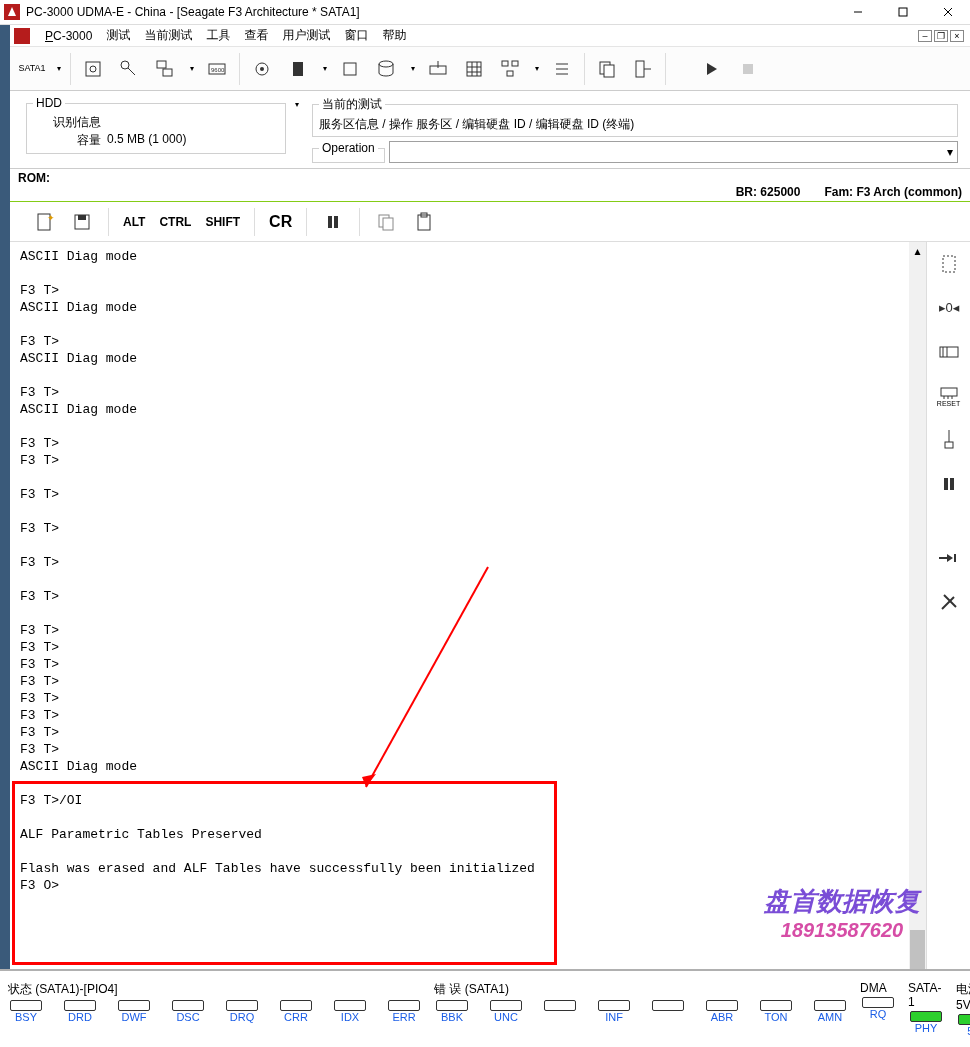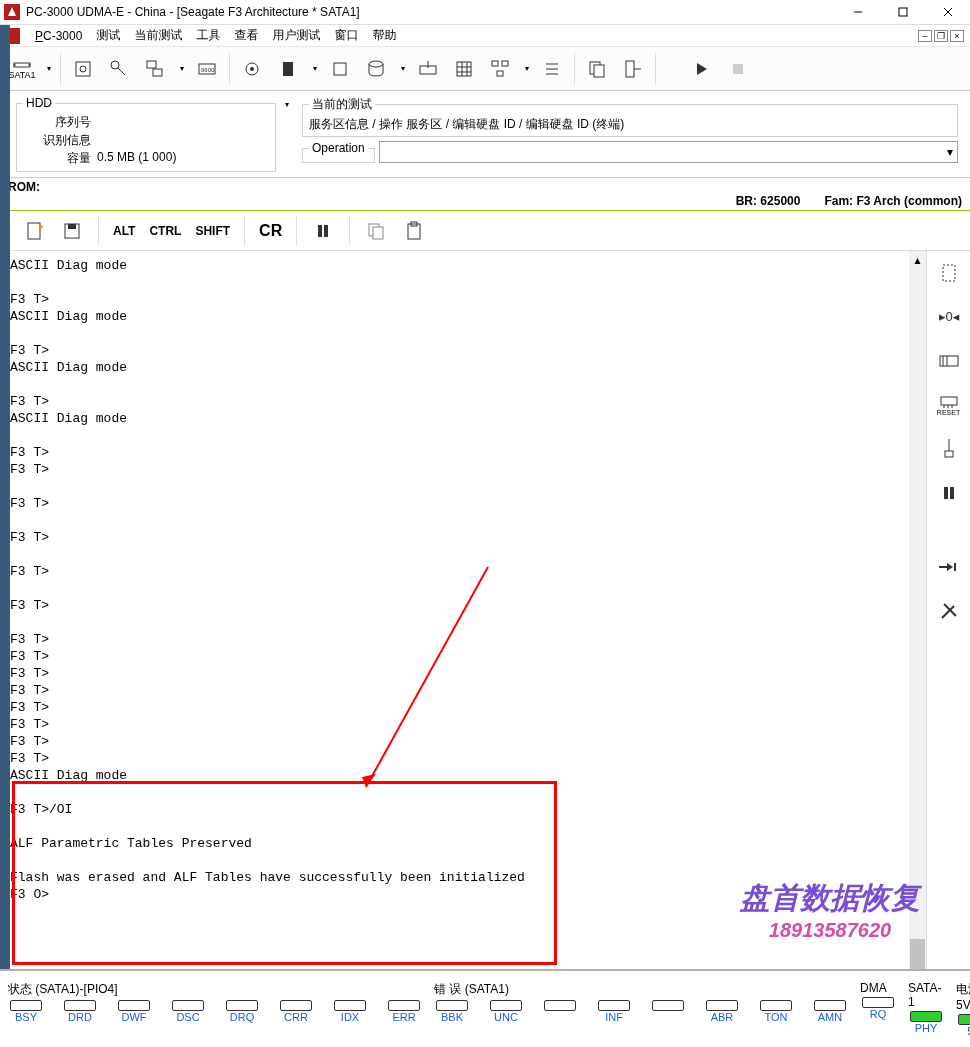--- a/index.html
+++ b/index.html
@@ -13,21 +13,21 @@
 .menubar { height: 22px; display: flex; align-items: center; padding-left: 4px; border-bottom: 1px solid #e5e5e5; }
 .menubar .logo { width: 16px; height: 16px; background: #b51c1c; margin-right: 8px; }
 .menubar .menuitem { padding: 2px 7px; cursor: pointer; }
 .menubar .menuitem .uline { text-decoration: underline; }
 .menubar .mdi { margin-left: auto; display: flex; gap: 2px; padding-right: 6px; }
 .menubar .mdi span { width: 14px; height: 12px; border: 1px solid #888; font-size: 9px; display: flex; align-items: center; justify-content: center; cursor: pointer; }
 .toolbar { height: 44px; border-bottom: 1px solid #ccc; display: flex; align-items: center; padding-left: 6px; gap: 4px; background: #fcfcfc; }
 .toolbar .sep { width: 1px; height: 32px; background: #ddd; margin: 0 2px; }
 .tbtn { width: 32px; height: 34px; display: flex; align-items: center; justify-content: center; cursor: pointer; }
 .sata-label { font-family: Arial; font-size: 9px; margin-top: -2px; }
-.sata-box { display: flex; flex-direction: column; align-items: center; border: 1px solid transparent; padding: 2px 4px; }
+.sata-box { display: flex; align-items: center; border: 1px solid transparent; padding: 2px 4px; }
 .info-row { display: flex; border-bottom: 1px solid #ccc; padding: 2px 4px; }
 .hdd-panel { width: 290px; padding: 2px 18px 2px 12px; position: relative; }
 .hdd-panel fieldset, .test-panel fieldset { border: 1px solid #d0d0d0; padding: 3px 6px; margin: 1px 0; }
 .hdd-panel legend, .test-panel legend { font-size: 12px; padding: 0 3px; }
 .hdd-line { display: flex; margin: 1px 0; }
 .hdd-line .lbl { width: 68px; text-align: right; margin-right: 6px; }
 .test-panel { flex: 1; padding: 2px 8px; }
 .op-row { display: flex; align-items: center; margin-top: 3px; }
 .op-row fieldset { flex: 0 0 auto; }
 .op-select { flex: 1; height: 22px; border: 1px solid #a0a0a0; margin-left: 4px; display: flex; align-items: center; justify-content: flex-end; padding-right: 4px; cursor: pointer; }
@@ -54,26 +54,26 @@
 .status-row { display: flex; padding: 10px 8px; gap: 6px; }
 .status-group { display: flex; flex-direction: column; }
 .status-header { font-size: 12px; margin-bottom: 2px; }
 .led-row { display: flex; gap: 18px; }
 .led-item { display: flex; flex-direction: column; align-items: center; width: 36px; }
 .led { width: 32px; height: 11px; border: 1px solid #333; border-radius: 2px; margin-bottom: 0px; }
 .led.off { background: #fff; }
 .led.green { background: #2dd02d; }
 .led-label { font-size: 11px; color: #1a5de6; }
 .watermark { position: absolute; right: 50px; bottom: 105px; text-align: center; pointer-events: none; }
-.watermark .line1 { font-size: 30px; font-weight: bold; color: #7a4dd6; font-style: italic; }
+.watermark .line1 { font-size: 26px; font-weight: bold; color: #7a4dd6; font-style: italic; }
 .watermark .line2 { font-size: 20px; font-weight: bold; color: #d64da6; font-style: italic; }
 .reset-label { font-size: 7px; font-family: Arial; }
 .dd-arrow { width: 10px; height: 14px; display: flex; align-items: center; justify-content: center; font-size: 8px; margin-left: 2px; cursor: pointer; }
 .left-edge { position: absolute; left: 0; top: 25px; bottom: 0; width: 10px; background: #3a5a7a; }
-.content { }
+.content { margin-left: 10px; }
 </style>
 </head>
 <body>
 
 <div class="left-edge"></div>
 
 <div class="titlebar">
   <div class="logo">
     <svg viewBox="0 0 12 12">
         <path d="M6 1 L10 10 L2 10 Z" fill="#fff"></path>
@@ -235,23 +235,20 @@
           <rect x="2" y="2" width="10" height="10" fill="#888"></rect>
         </svg>
       </div>
 </div>
 
 <div class="info-row">
   <div class="hdd-panel">
     <fieldset>
       <legend>HDD</legend>
       <div class="hdd-line">
-            <span class="lbl">序列号</span>
-          </div>
-      <div class="hdd-line">
             <span class="lbl">识别信息</span>
           </div>
       <div class="hdd-line">
             <span class="lbl">容量</span>
             <span>0.5 MB (1 000)</span>
           </div>
     </fieldset>
     <div class="dd-arrow" style="position:absolute;right:2px;top:4px">▾</div>
   </div>
   <div class="test-panel">

